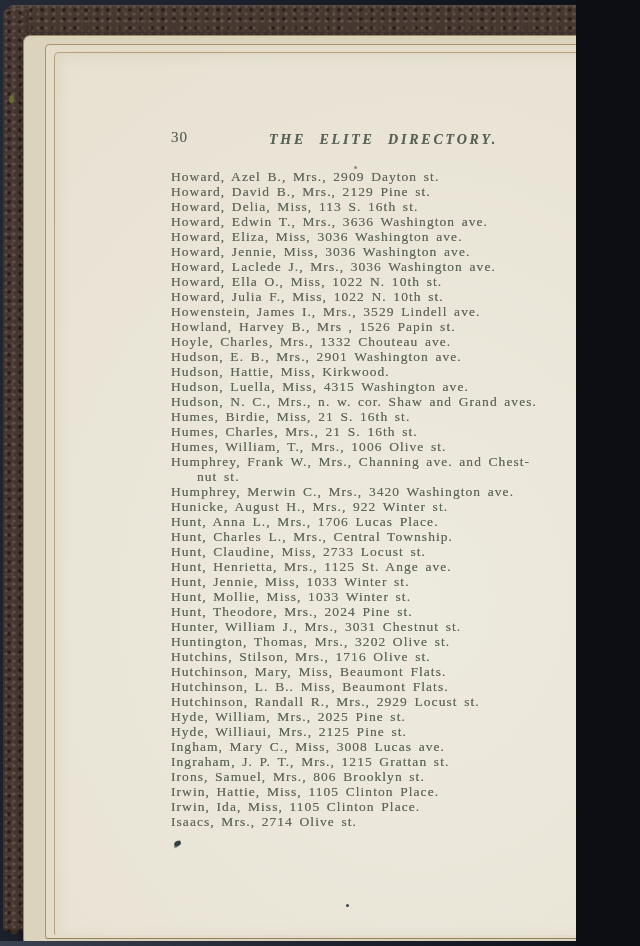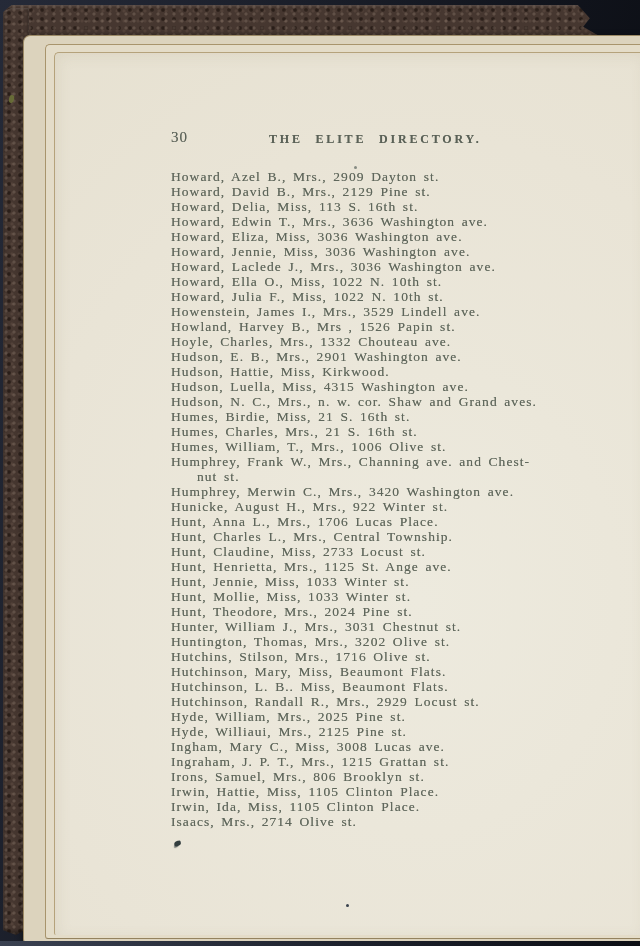--- a/index.html
+++ b/index.html
@@ -1,19 +1,19 @@
 <!DOCTYPE html>
 <html><head>
 <meta charset="utf-8">
 <style>
   html,body{margin:0;padding:0;}
   body{width:640px;height:946px;background:#0c0e14;}
 
   .scene{
-    position:relative;width:640px;height:946px;overflow:hidden;
+    position:relative;width:576px;height:946px;overflow:hidden;
     background:linear-gradient(105deg,#252a38 0%,#1a1e29 35%,#10131b 65%,#07080c 100%);
     font-family:"Liberation Serif","DejaVu Serif",serif;
   }
 
   
   .leather{
     position:absolute;
     background-color:#463730;
     background-image:
       radial-gradient(circle at 3px 2px, rgba(226,202,182,.17) 0 1px, transparent 2.1px),
@@ -63,22 +63,22 @@
   }
 
   .pagehead{position:absolute;left:0;top:76px;width:100%;height:20px;}
   .pagenum{
     position:absolute;left:116px;top:0;
     font-size:15px;letter-spacing:1px;color:#5c635a;
     text-shadow:0 0 .5px rgba(75,85,70,.5);
   }
   .runhead{
     position:absolute;left:214px;top:3px;
-    font-size:12px;font-weight:bold;letter-spacing:2.8px;word-spacing:7px;
-    color:#5a6157;text-shadow:0 0 .5px rgba(75,85,70,.45);
+    font-size:14px;font-weight:bold;letter-spacing:2.8px;word-spacing:7px;
+    color:#5a6157;text-shadow:0 0 .5px rgba(75,85,70,.45);font-style:italic;
   }
 
   .entries{
     position:absolute;left:116px;top:116px;width:480px;
     color:#5f675c;font-size:13.5px;line-height:15px;
     letter-spacing:1.05px;word-spacing:2.2px;
   }
   .entry{
     white-space:pre-line;
     padding-left:26px;text-indent:-26px;

